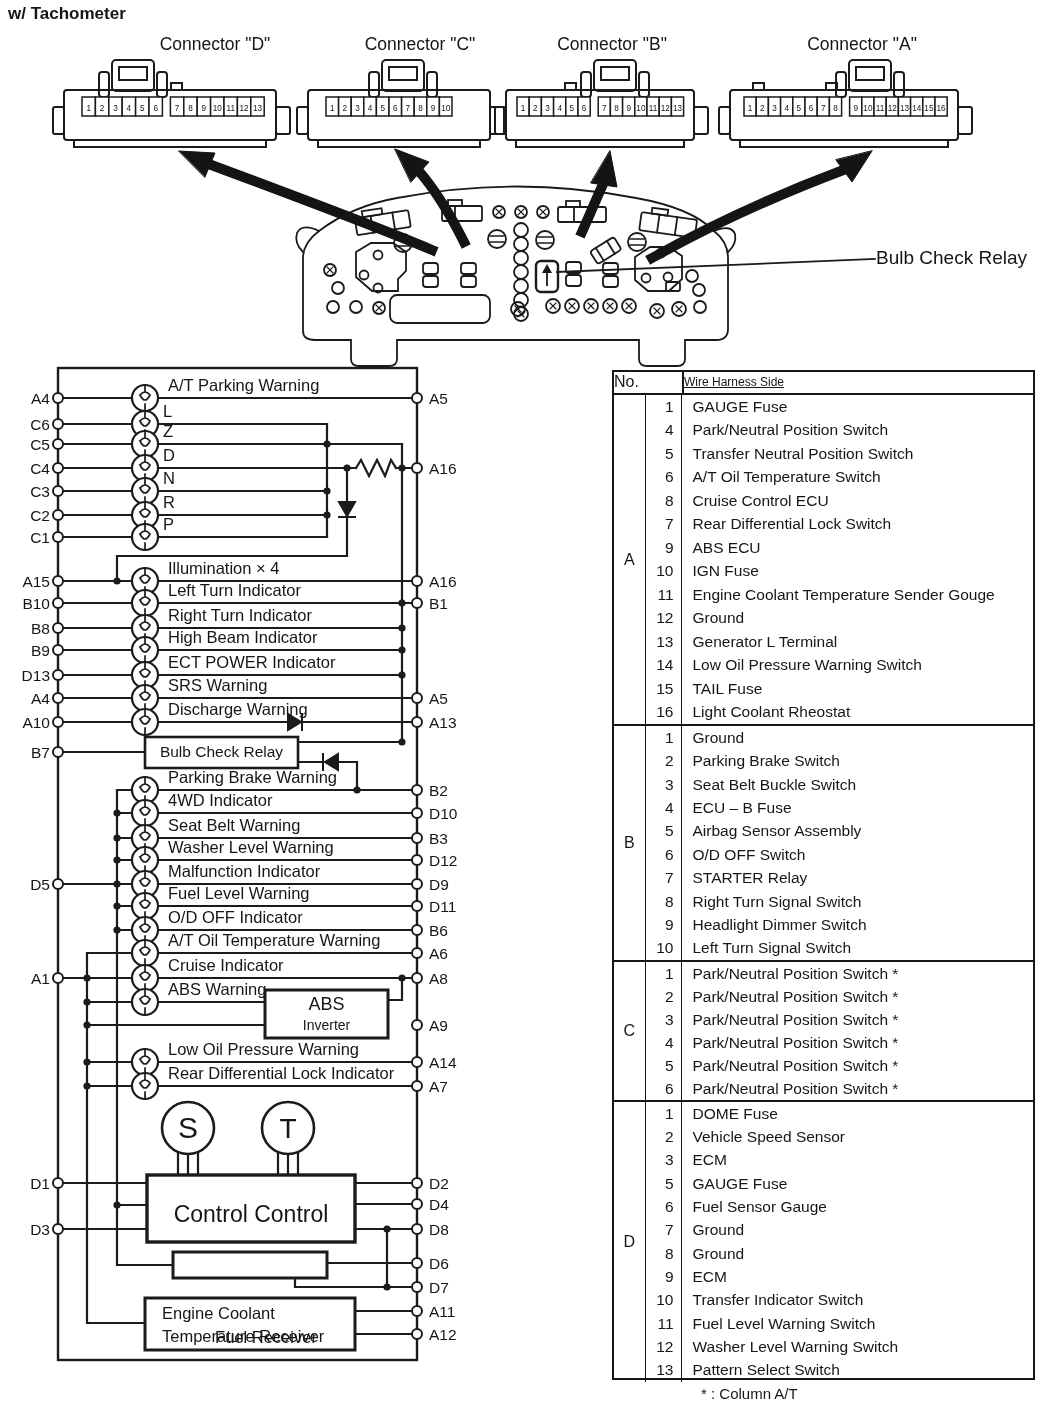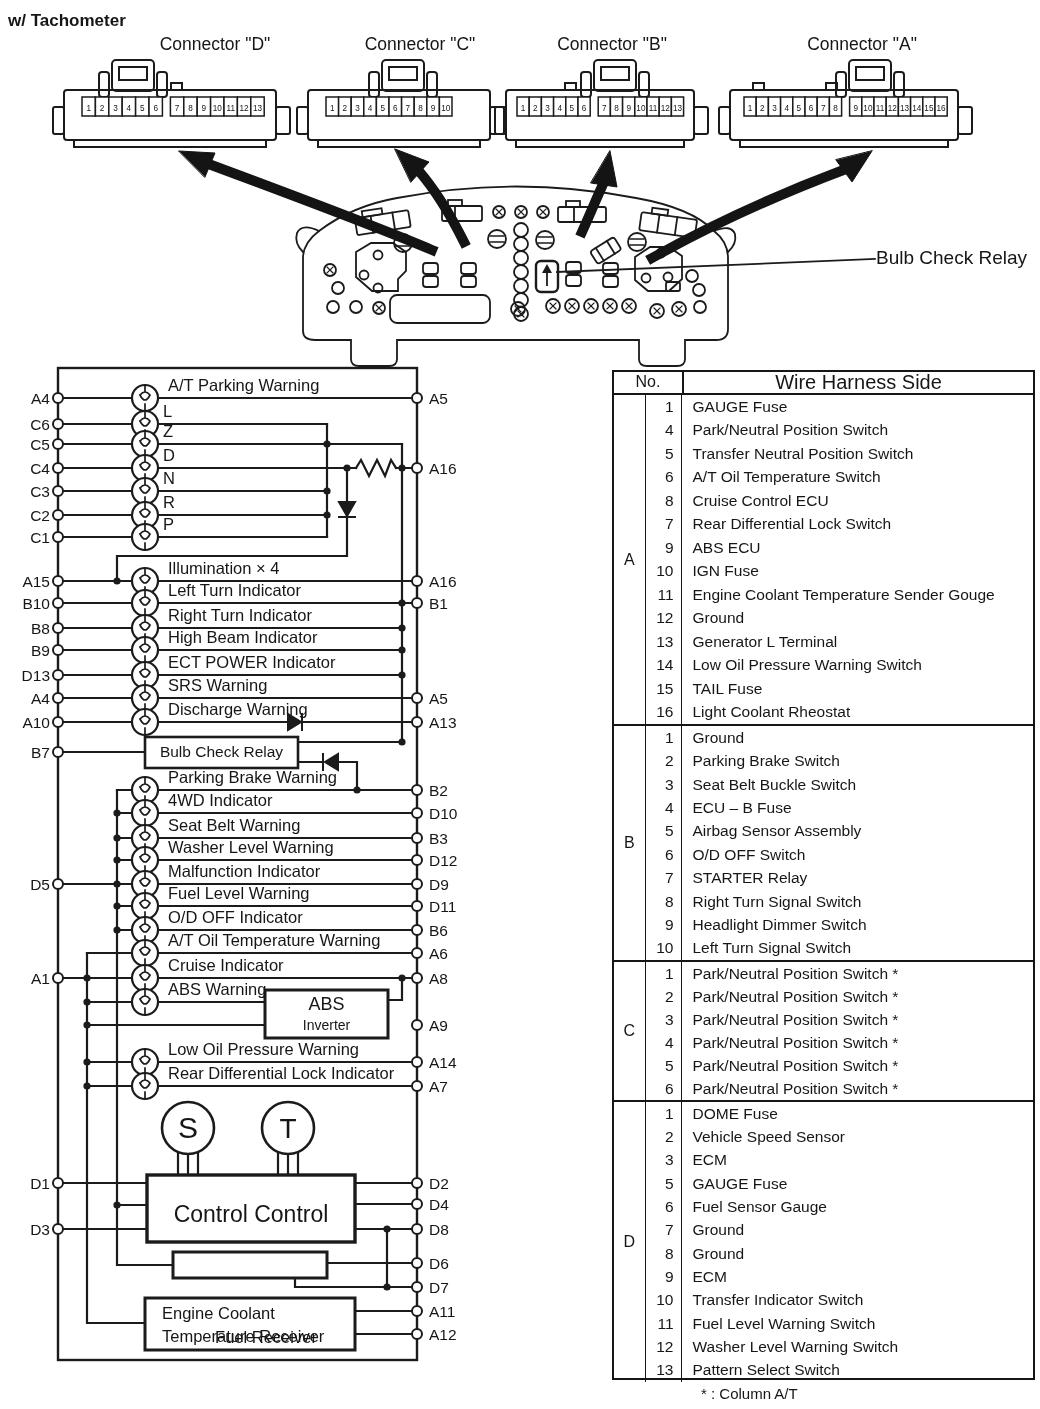--- a/index.html
+++ b/index.html
@@ -1,40 +1,40 @@
 <!DOCTYPE html>
 <html><head>
 <meta charset="utf-8">
 <style>
   html,body{margin:0;padding:0;background:#e8e8e8;}
   #page{position:relative;width:1040px;height:1409px;background:#ffffff;overflow:hidden;
         font-family:"Liberation Sans",sans-serif;color:#161616;}
   #art{position:absolute;left:0;top:0;}
   .abs{position:absolute;color:#161616;white-space:nowrap;}
   .ctr{text-align:center;}
-  #title{left:8px;top:11px;font-size:17px;font-weight:700;}
+  #title{left:8px;top:4px;font-size:17px;font-weight:700;}
   .connlab{top:34px;font-size:17.5px;}
   #callout{left:876px;top:247px;font-size:19px;}
   #lab-relay{left:145px;top:743px;width:153px;font-size:15.5px;}
   #lab-abs1{left:265px;top:994px;width:123px;font-size:18px;}
   #lab-abs2{left:265px;top:1017px;width:123px;font-size:14px;}
   #lab-ctrl{left:147px;top:1201px;width:208px;font-size:23px;}
   #lab-fuel{left:173px;top:1328px;width:154px;font-size:16.5px;padding-left:16px;}
   #lab-ect1{left:162px;top:1304px;font-size:16.5px;}
   #lab-ect2{left:162px;top:1327px;font-size:16.5px;}
   #lab-s{left:170px;top:1111px;width:36px;font-size:30px;}
   #lab-t{left:270px;top:1113px;width:36px;font-size:28px;}
   #footnote{left:701px;top:1385px;font-size:15px;}
 
   
   #wtable{position:absolute;left:612px;top:370px;width:423px;height:1010px;box-sizing:border-box;
           border:2.5px solid #161616;background:#fff;font-size:15.5px;}
   #thead{display:flex;height:23px;border-bottom:2.5px solid #161616;box-sizing:border-box;}
-  #th-no{width:68px;border-right:2px solid #161616;text-align:center;line-height:20px;font-size:16px;}
-  #th-wire{flex:1;text-align:center;line-height:20px;font-size:20px;}
+  #th-no{width:68px;border-right:2px solid #161616;text-align:left;line-height:20px;font-size:16px;}
+  #th-wire{flex:1;text-align:left;line-height:20px;font-size:12px;text-decoration:underline;}
   .tgroup{display:flex;box-sizing:border-box;border-top:2px solid #161616;}
   .tgroup:first-child{border-top:none;}
   .gletter{width:31.5px;border-right:1.5px solid #161616;display:flex;align-items:center;
            justify-content:center;font-size:16px;box-sizing:border-box;}
   .grows{flex:1;display:flex;flex-direction:column;}
   .trow{flex:1;display:flex;align-items:stretch;}
   .tno{width:36px;border-right:1.5px solid #161616;box-sizing:border-box;display:flex;
        align-items:center;justify-content:flex-end;padding-right:7px;}
   .tdesc{flex:1;display:flex;align-items:center;padding-left:11px;white-space:nowrap;}
 </style>

